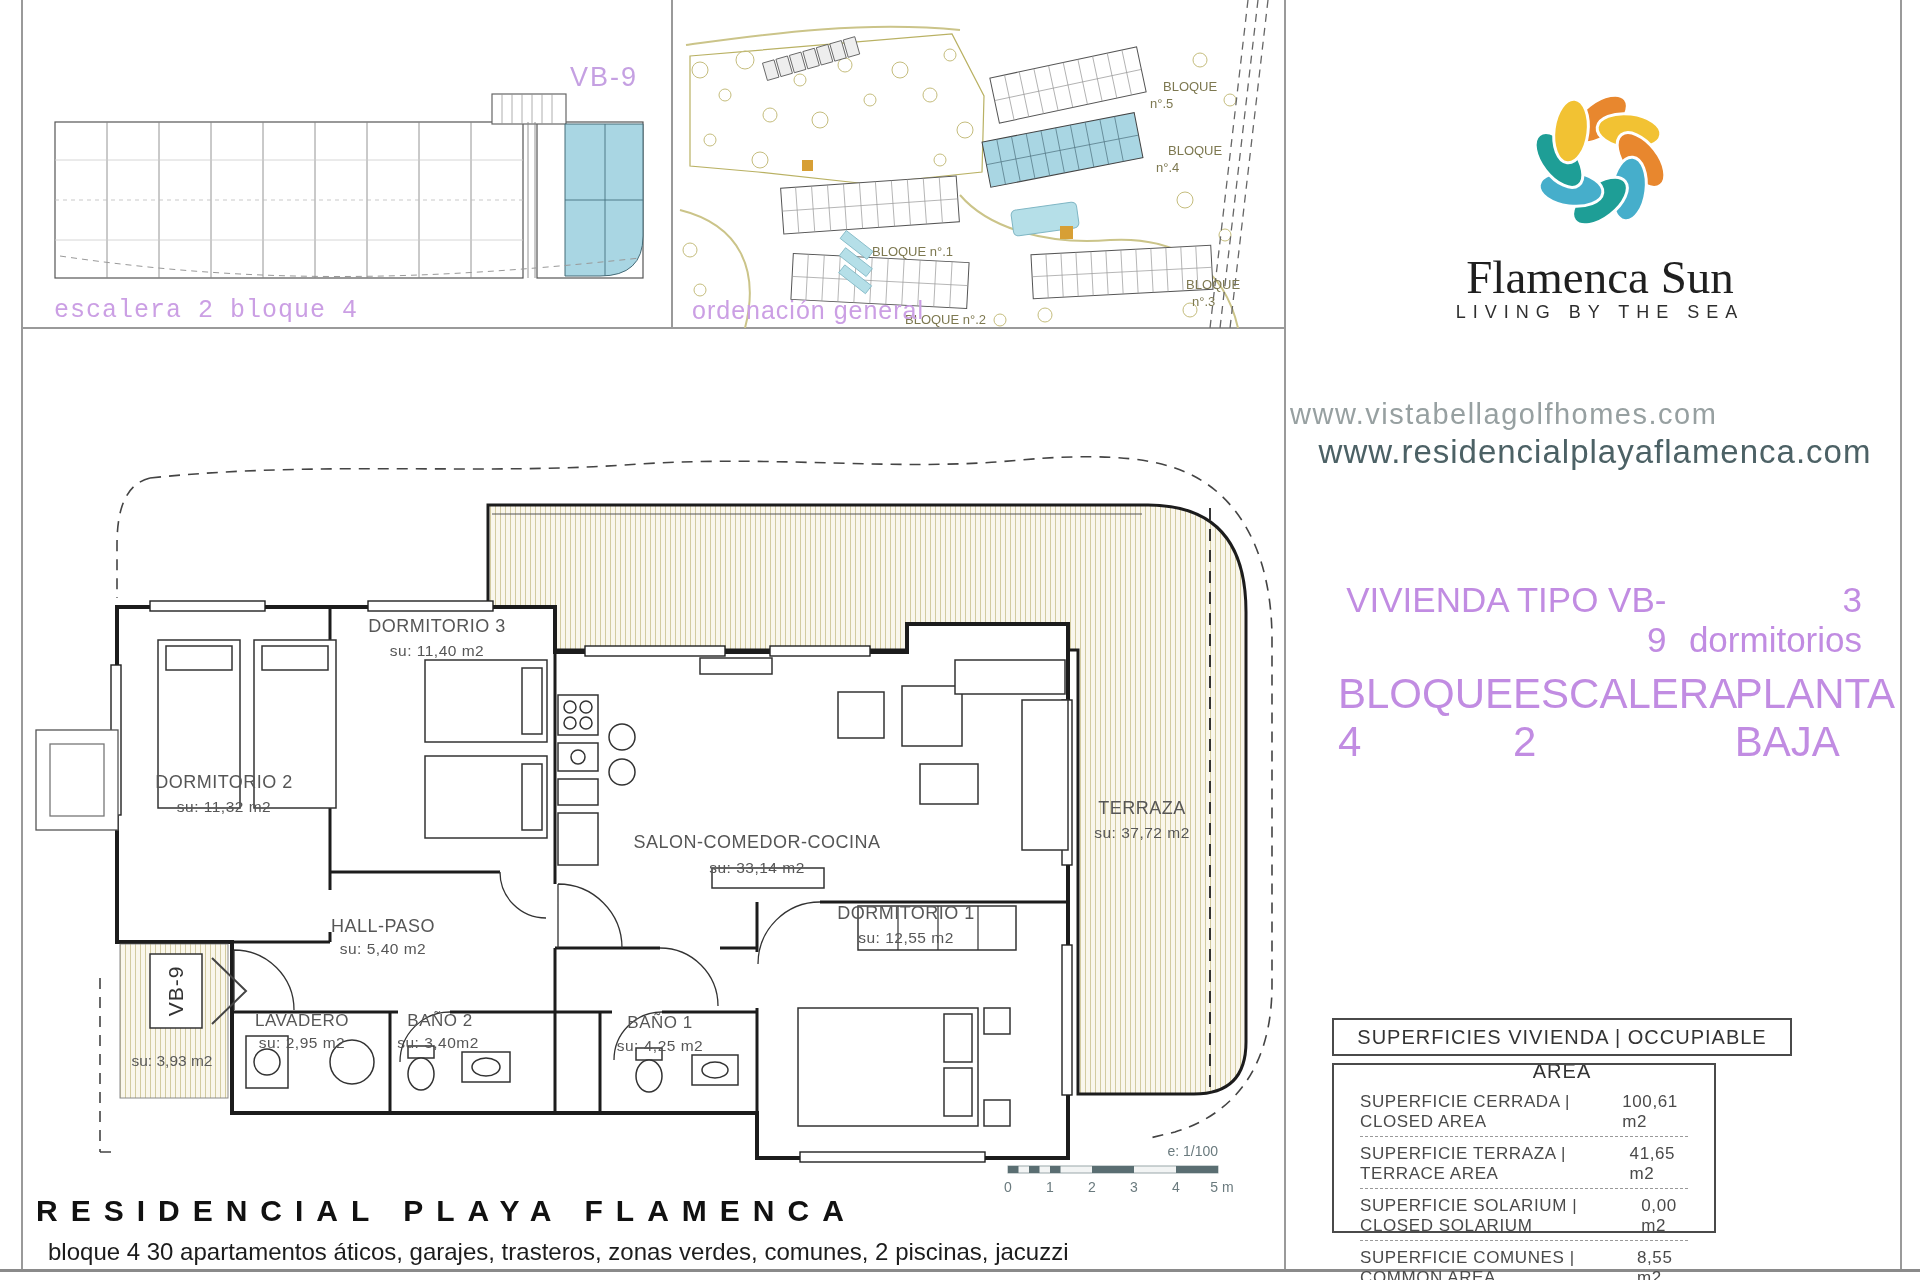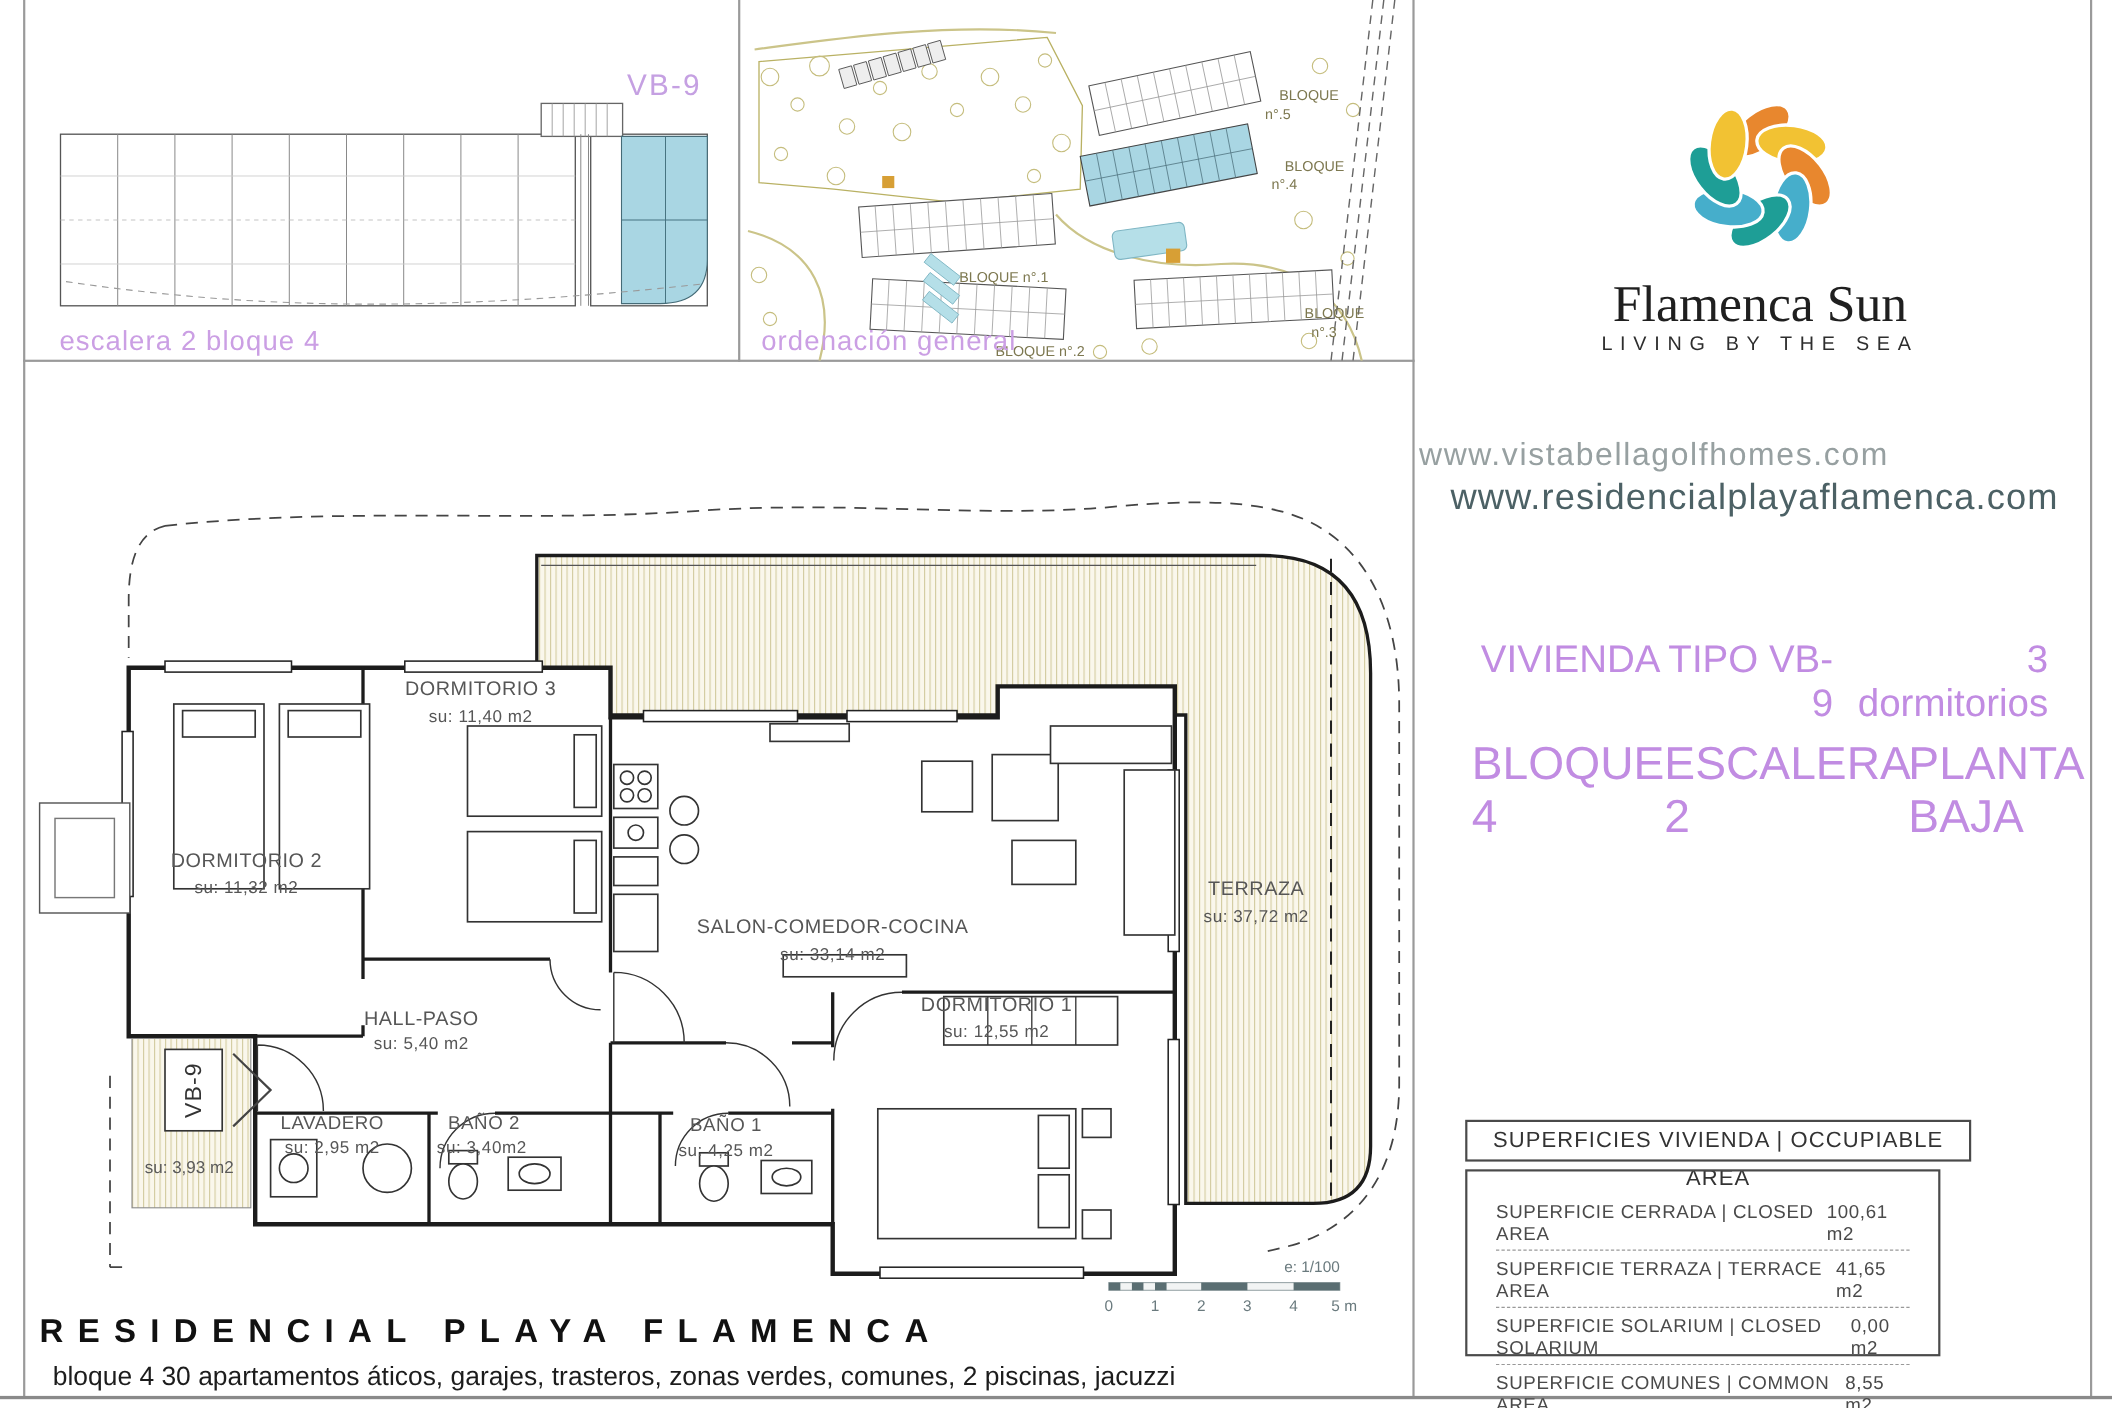--- a/index.html
+++ b/index.html
@@ -15,21 +15,21 @@
   .web1{position:absolute;left:1290px;width:610px;top:398px;text-align:left;
         font-size:29px;letter-spacing:1.5px;color:#97a0a1;}
   .web2{position:absolute;left:1290px;width:610px;top:433px;text-align:center;
         font-size:33px;letter-spacing:1px;color:#4c6165;}
   .listing{position:absolute;left:1338px;width:524px;color:#c18ce2;}
   .listing .l1{display:flex;justify-content:space-between;font-size:35px;text-align:right;}
   .listing .l2{display:flex;justify-content:space-between;font-size:42px;margin-top:10px;}
   .tbl-head{position:absolute;left:1332px;top:1018px;width:456px;height:34px;
             border:2px solid #4a4a4a;text-align:center;line-height:34px;
             font-size:20px;letter-spacing:1px;color:#333;}
-  .tbl-box{position:absolute;left:1332px;top:1063px;width:432px;height:170px;
+  .tbl-box{position:absolute;left:1332px;top:1063px;width:384px;height:170px;
            border:2px solid #4a4a4a;box-sizing:border-box;padding:20px 26px 0 26px;}
   .tbl-row{display:flex;justify-content:space-between;font-size:17px;color:#4a4a4a;
            letter-spacing:.6px;padding:7px 0 4px 0;border-bottom:1.5px dashed #999;}
   .foot-title{position:absolute;left:36px;top:1194px;font-size:30px;font-weight:bold;
               letter-spacing:13px;color:#111;text-align:right;}
   .foot-sub{position:absolute;left:48px;top:1238px;font-size:24px;color:#1c1c1c;}
   svg text{font-family:"Liberation Sans",sans-serif;}
 </style>
 </head>
 <body>
@@ -49,21 +49,21 @@
   </g>
   <path d="M502,94V124M512,94V124M522,94V124M532,94V124M542,94V124M552,94V124" stroke="#999" stroke-width=".8" fill="none"></path>
   <path d="M107,122V278M159,122V278M211,122V278M263,122V278M315,122V278M367,122V278M419,122V278M471,122V278M528,122V278M535,122V278" stroke="#888" stroke-width=".9" fill="none"></path>
   <path d="M55,160H523M55,240H523" stroke="#ccc" stroke-width=".8" fill="none"></path>
   <path d="M55,200H523" stroke="#bbb" stroke-width=".8" stroke-dasharray="4,4" fill="none"></path>
   <path d="M565,124H643V236Q643,276 600,276H565Z" fill="#a9d6e3" stroke="#456b77" stroke-width="1"></path>
   <path d="M605,124V276M565,200H643" stroke="#46727f" stroke-width=".9" fill="none"></path>
   <path d="M60,256C250,284 420,282 640,258" stroke="#999" stroke-width="1" stroke-dasharray="6,5" fill="none"></path>
   <text x="604" y="86" text-anchor="middle" font-size="27" letter-spacing="2" fill="#c5a0e2">VB-9</text>
 </svg>
-<div class="purple-cap" style="left:54px;top:296px;">escalera 2 bloque 4</div>
+<div class="purple-cap" style="left:54px;top:296px;font-family:Liberation Mono, monospace;">escalera 2 bloque 4</div>
 
 <svg class="abs" style="left:672px;top:0;" width="613" height="328" viewBox="672 0 613 328">
   <path d="M690,56 L952,34 L984,96 L982,172 L868,184 L758,172 L690,166 Z" stroke="#b9b163" stroke-width="1.2" fill="none"></path>
   <g stroke="#c5bd7d" fill="none" stroke-width="1">
     <circle cx="700" cy="70" r="8"></circle>
       <circle cx="725" cy="95" r="6"></circle>
       <circle cx="745" cy="60" r="9"></circle>
     <circle cx="770" cy="115" r="7"></circle>
       <circle cx="800" cy="80" r="6"></circle>
       <circle cx="820" cy="120" r="8"></circle>

